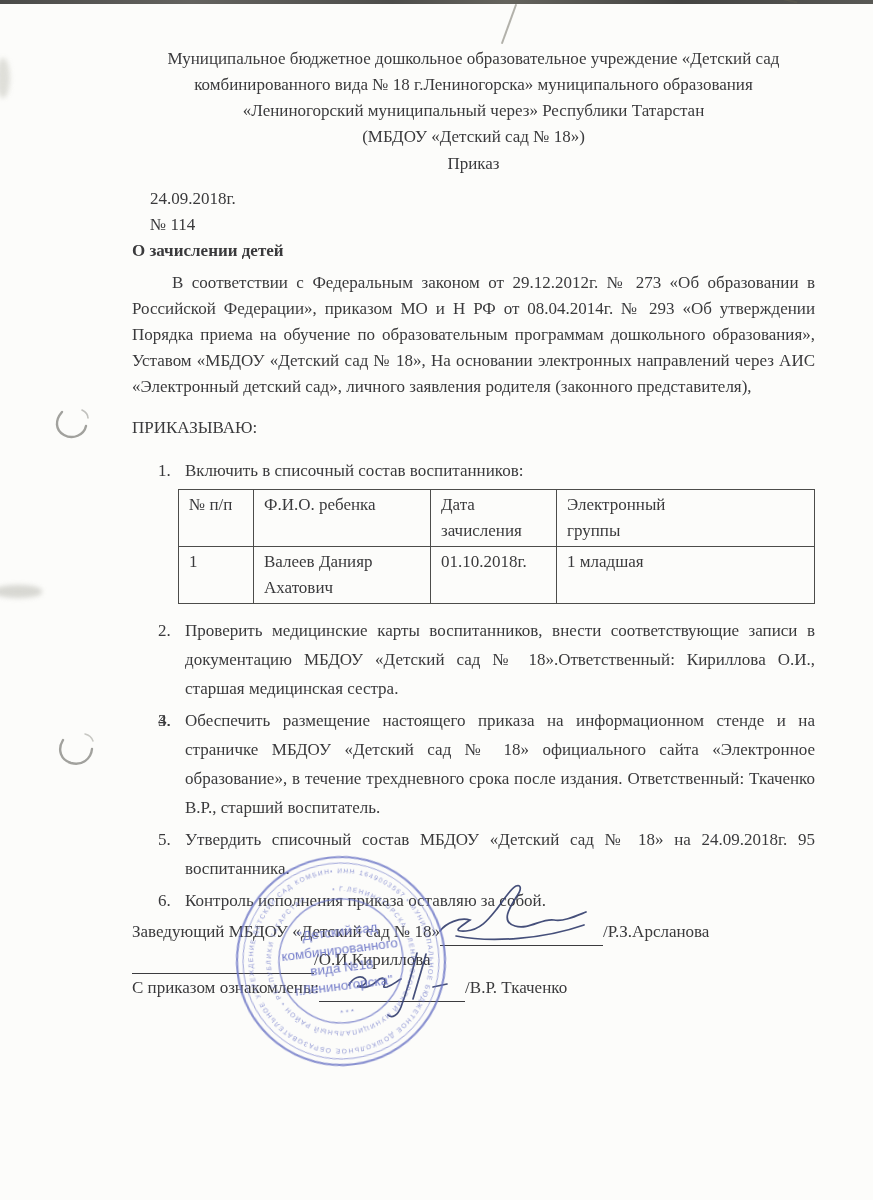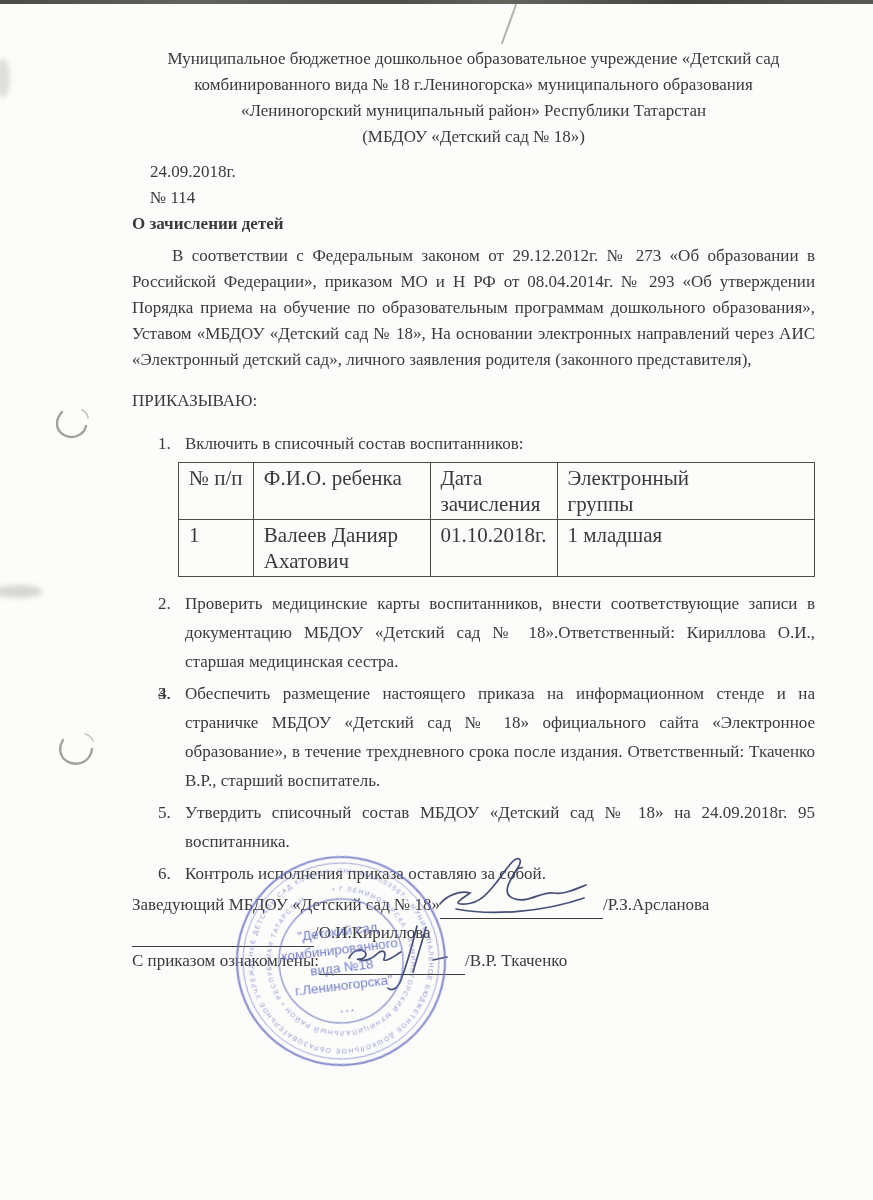--- a/index.html
+++ b/index.html
@@ -65,21 +65,21 @@
     margin-bottom:3px;
   }
   .order-item .num{
     position:absolute;left:26px;top:0;
   }
   .order-item.short{text-align:left;}
   
   table.enroll{
     border-collapse:collapse;
     margin:4px 0 12px 46px;
-    font-size:21px;
+    font-size:17px;
   }
   table.enroll th,table.enroll td{
     border:1.4px solid #4c4c4a;
     font-weight:normal;text-align:left;
     padding:2px 10px;line-height:26px;vertical-align:top;
   }
   th.wrap{white-space:pre-line;}
   
   .sig-block{margin-top:2px;padding-right:4px;}
   .sig-row{
@@ -126,22 +126,23 @@
     <path d="M30,6 C34,7 37,10 38,13" fill="none" stroke="#9a9a94" stroke-width="1.5" opacity=".55" stroke-linecap="round"></path>
   </svg>
   <div class="smudge1"></div>
   <div class="smudge2"></div>
 
   <div class="doc">
 
     <div class="hdr">
       <div>Муниципальное бюджетное дошкольное образовательное учреждение «Детский сад</div>
       <div>комбинированного вида № 18 г.Лениногорска» муниципального образования</div>
-      <div>«Лениногорский муниципальный район»  Республики Татарстан</div>
+      <div>«Лениногорский муниципальный через»  Республики Татарстан</div>
       <div>(МБДОУ «Детский сад № 18»)</div>
+      <div class="doc-type">Приказ</div>
     </div>
 
     <div class="meta-row">
       <span>24.09.2018г.</span>
       <span>№ 114</span>
     </div>
 
     <div class="subject">О зачислении детей</div>
 
     <p class="preamble">В соответствии с Федеральным законом от 29.12.2012г. № 273 «Об образовании в Российской Федерации», приказом МО и Н РФ от 08.04.2014г. № 293 «Об утверждении Порядка приема на обучение по образовательным программам дошкольного образования», Уставом «МБДОУ «Детский сад № 18», На основании электронных направлений через АИС «Электронный детский сад», личного заявления родителя (законного представителя),</p>

